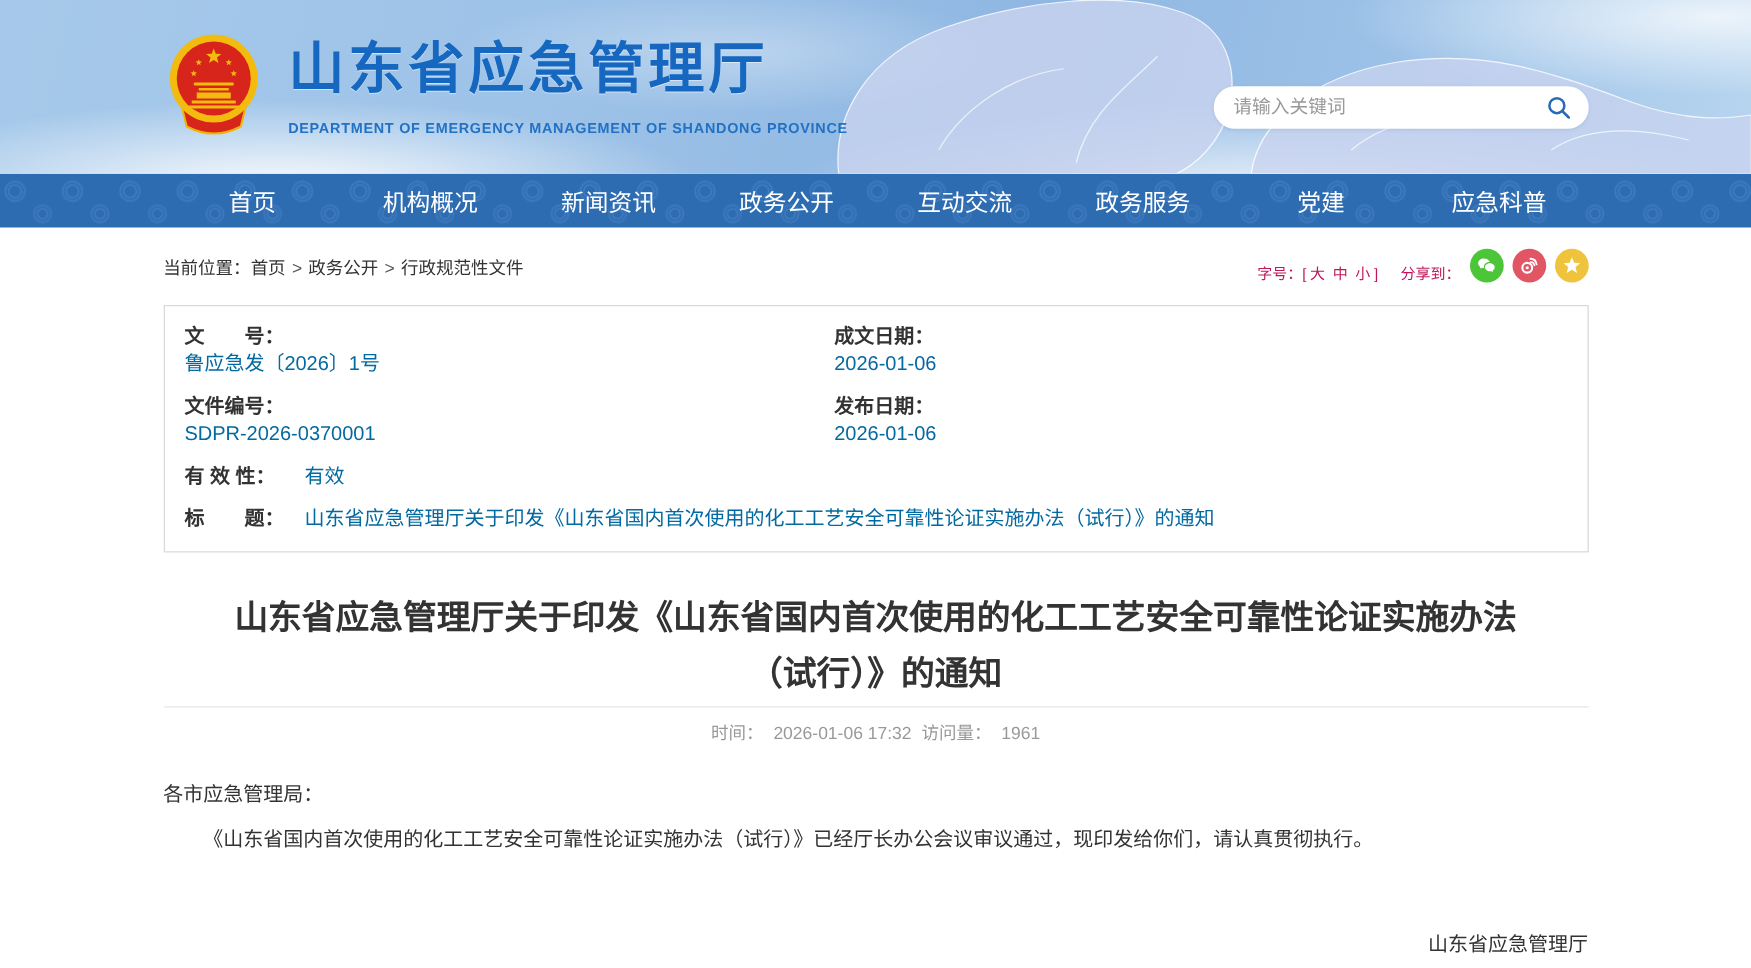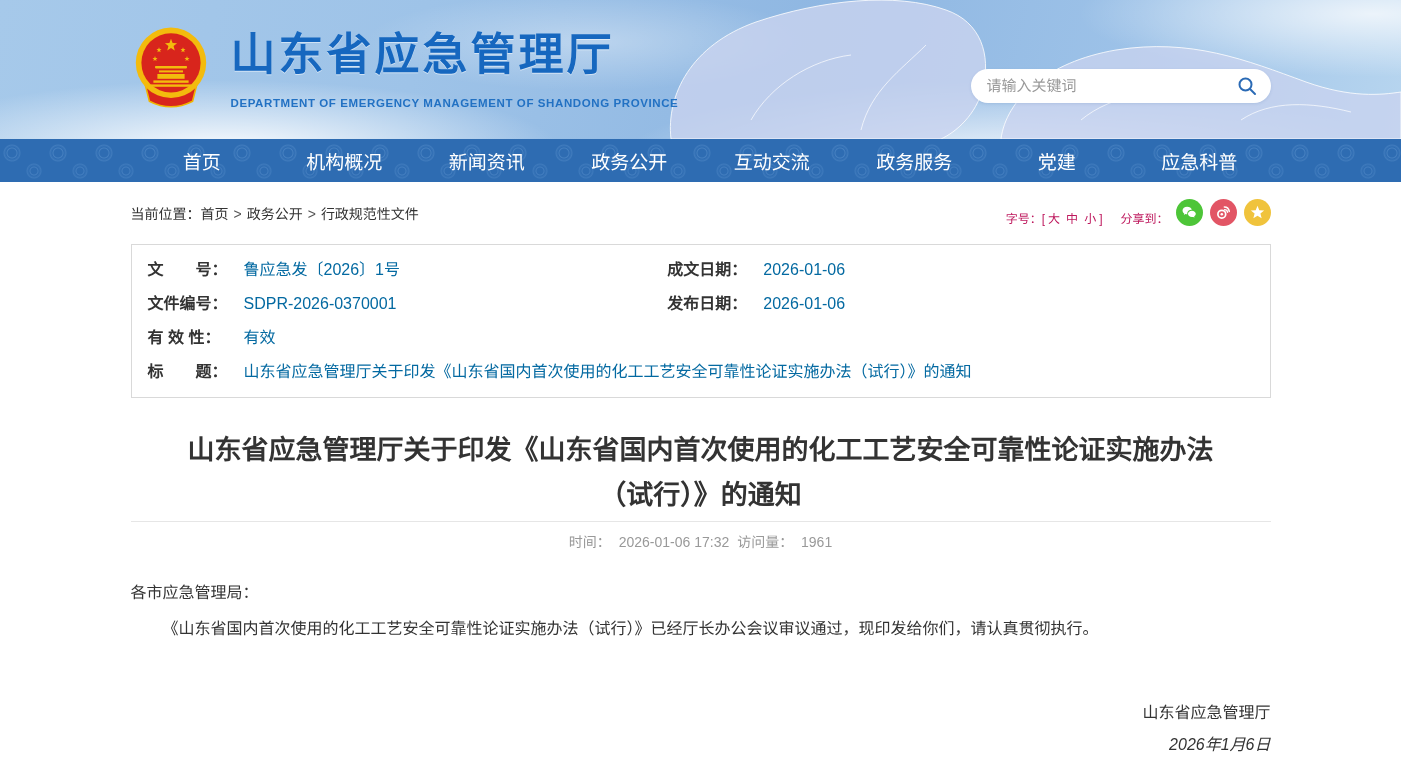--- a/index.html
+++ b/index.html
@@ -87,21 +87,21 @@
   .share-weibo  { background: #e25565; }
   .share-qzone  { background: #f0c33c; }
   .share-icon svg { width: 17px; height: 17px; }
   
   .doc-info {
     width: 1140px; margin: 10px auto 0;
     border: 1px solid #d9d9d9;
     padding: 8px 0; font-size: 16px;
   }
   .doc-row { display: flex; padding: 6px 16px; line-height: 22px; }
-  .doc-col { display: flex; }
+  .doc-col { display: flex; flex-direction: column; }
   .doc-col-left { width: 47%; flex-shrink: 0; }
   .doc-col-right { flex: 1; }
   .doc-label { font-weight: bold; width: 96px; flex-shrink: 0; white-space: pre; color: #333; }
   .doc-value { flex: 1; color: #0369a1; }
   
   .article { width: 1140px; margin: 0 auto; }
   .article-title {
     margin-top: 30px; padding: 0 52px;
     text-align: center; font-size: 27px; font-weight: bold;
     color: #333; line-height: 1.65;

